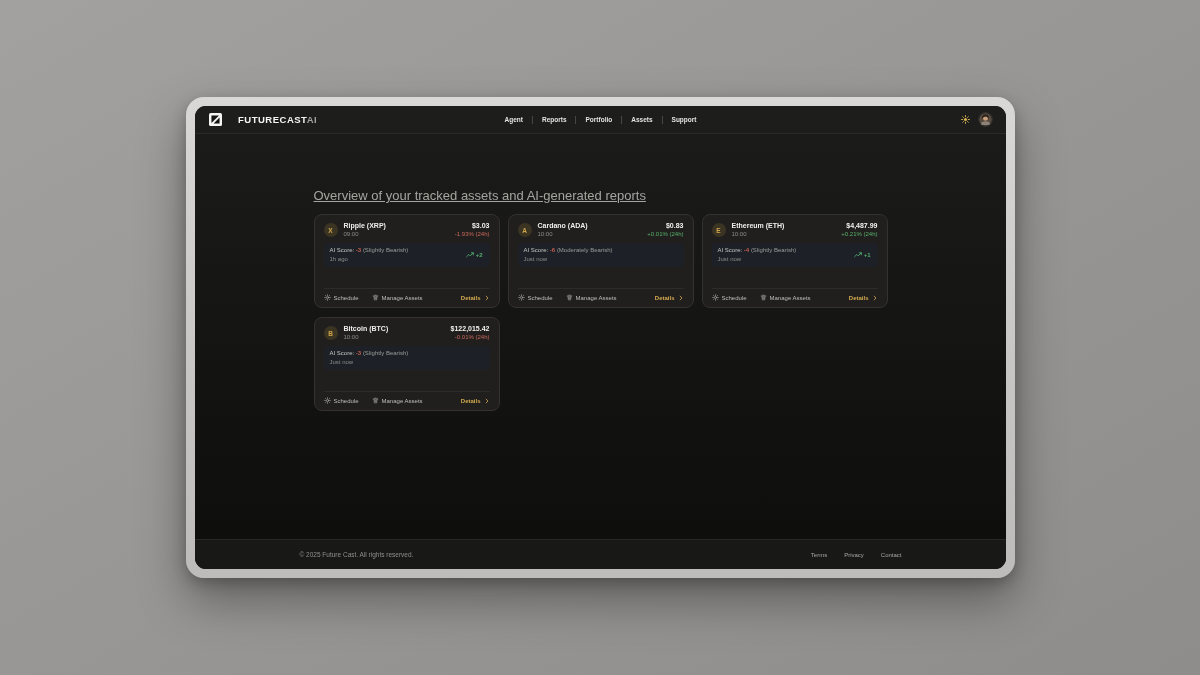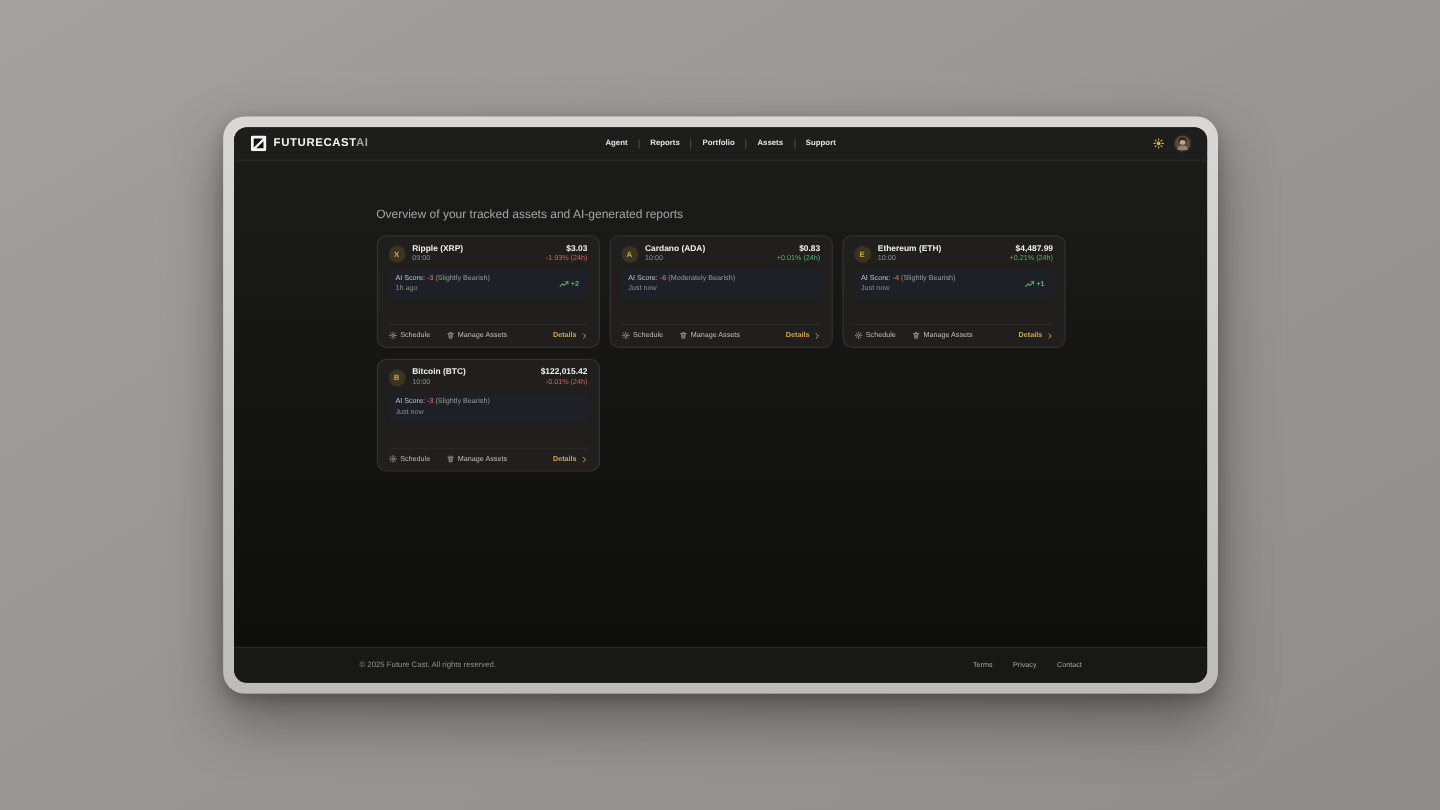--- a/index.html
+++ b/index.html
@@ -29,21 +29,21 @@
 
   
   .topbar {
     flex: 0 0 28px; height: 28px;
     display: flex; align-items: center;
     padding: 0 14px;
     background: #1d1d1c;
     border-bottom: 1px solid #2a2a28;
     position: relative; z-index: 2;
   }
-  .brand { display: flex; align-items: center; gap: 6px; }
+  .brand { display: flex; align-items: center; gap: 16px; }
   .brand-icon { width: 13px; height: 13px; display: block; }
   .brand-text { font-size: 9.5px; font-weight: 700; color: #f5f5f2; letter-spacing: .5px; }
   .brand-text .ai { color: #a3a39f; }
 
   .nav {
     position: absolute; left: 50%; top: 50%; transform: translate(-50%,-50%);
     display: flex; align-items: center; gap: 9px;
   }
   .nav a { font-size: 6.5px; font-weight: 700; color: #e3e3df; text-decoration: none; cursor: pointer; }
   .nav .sep { width: 1px; height: 8px; background: #474744; }
@@ -51,21 +51,21 @@
   .topbar-actions { margin-left: auto; display: flex; align-items: center; gap: 9px; }
   .theme-toggle { background: none; border: none; cursor: pointer; display: flex; padding: 0; }
   .theme-toggle svg { width: 9px; height: 9px; display: block; }
   .avatar { width: 13px; height: 13px; border-radius: 50%; overflow: hidden; cursor: pointer; box-shadow: 0 0 0 1px rgba(255,255,255,.08); }
   .avatar svg { width: 100%; height: 100%; display: block; }
 
   
   .content { flex: 1 1 auto; }
   .container { width: 574px; margin: 0 auto; padding-top: 37px; }
   .page-title { font-size: 15px; font-weight: 700; color: #f4f4f1; letter-spacing: .2px; }
-  .page-subtitle { margin-top: 3px; font-size: 10px; color: #a5a5a0; }
+  .page-subtitle { margin-top: 17px; font-size: 13px; color: #a5a5a0; text-decoration: underline; }
 
   .grid {
     margin-top: 11px;
     display: grid; grid-template-columns: repeat(3, 1fr);
     gap: 9px 8px;
   }
 
   
   .card {
     min-height: 94px;

